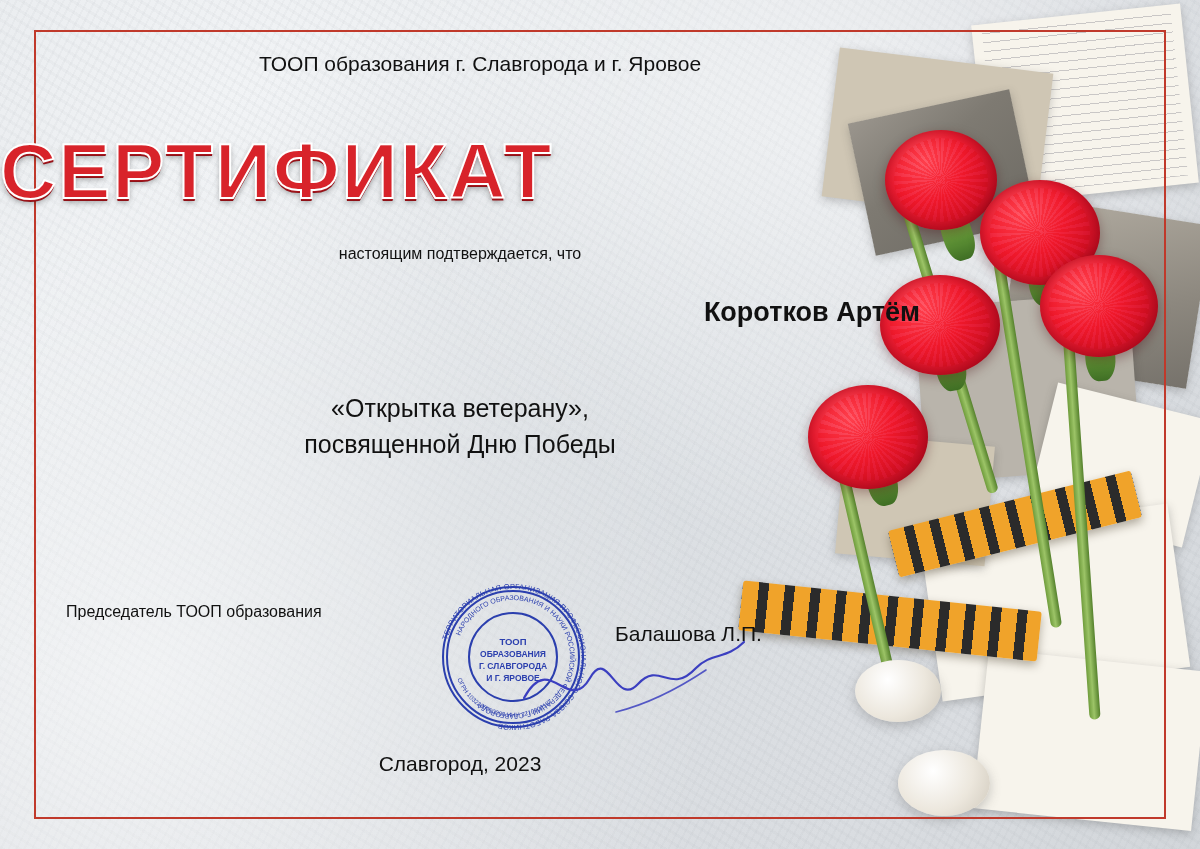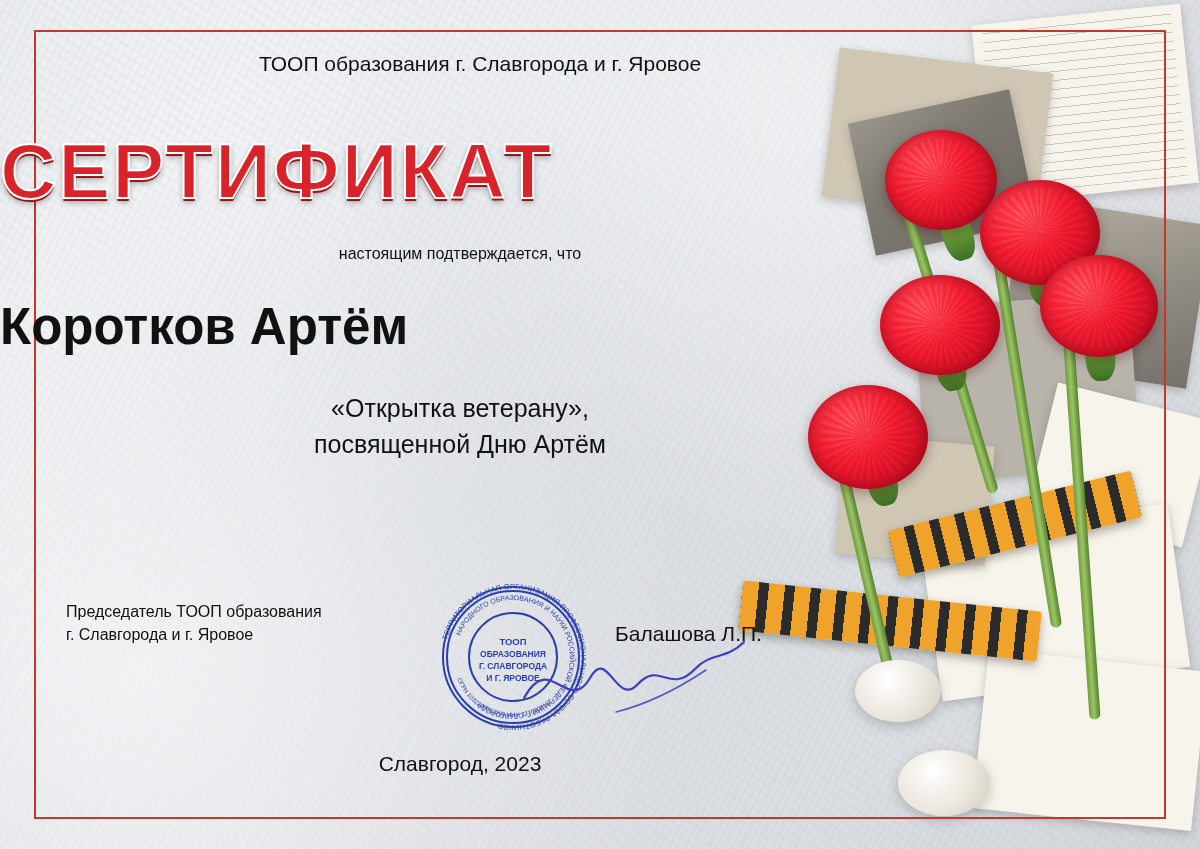--- a/index.html
+++ b/index.html
@@ -155,22 +155,22 @@
     width: 920px;
     text-align: center;
     font-size: 16px;
     color: #111;
   }
   .recipient {
     position: absolute;
     top: 297px;
     left: 0;
     width: 920px;
-    text-align: left;
-    font-size: 51px;
+    text-align: right;
+    font-size: 27px;
     font-weight: bold;
     color: #111;
   }
   .body-text {
     position: absolute;
     top: 390px;
     left: 0;
     width: 920px;
     text-align: center;
     font-size: 25px;
@@ -276,26 +276,25 @@
     <div class="org-line">ТООП образования г. Славгорода и г. Яровое</div>
 
     <div class="title">СЕРТИФИКАТ</div>
 
     <div class="subtitle">настоящим подтверждается, что</div>
 
     <div class="recipient">Коротков Артём</div>
 
     <div class="body-text">
       <div>«Открытка ветерану»,</div>
-      <div>посвященной Дню Артём</div>
+      <div>посвященной Дню Победы</div>
     </div>
 
     <div class="signer-role">
       <div>Председатель ТООП образования</div>
-      <div>г. Славгорода и г. Яровое</div>
     </div>
 
     <div class="signer-name">Балашова Л.П.</div>
 
     <div class="stamp">
       <svg width="160" height="160" viewBox="0 0 160 160">
         <defs>
           <path id="outerArc" d="M 80,80 m -68,0 a 68,68 0 1,1 136,0 a 68,68 0 1,1 -136,0"></path>
           <path id="innerArc" d="M 80,80 m -57,0 a 57,57 0 1,1 114,0 a 57,57 0 1,1 -114,0"></path>
           <path id="bottomArc" d="M 80,80 m -60,0 a 60,60 0 0,0 120,0"></path>

